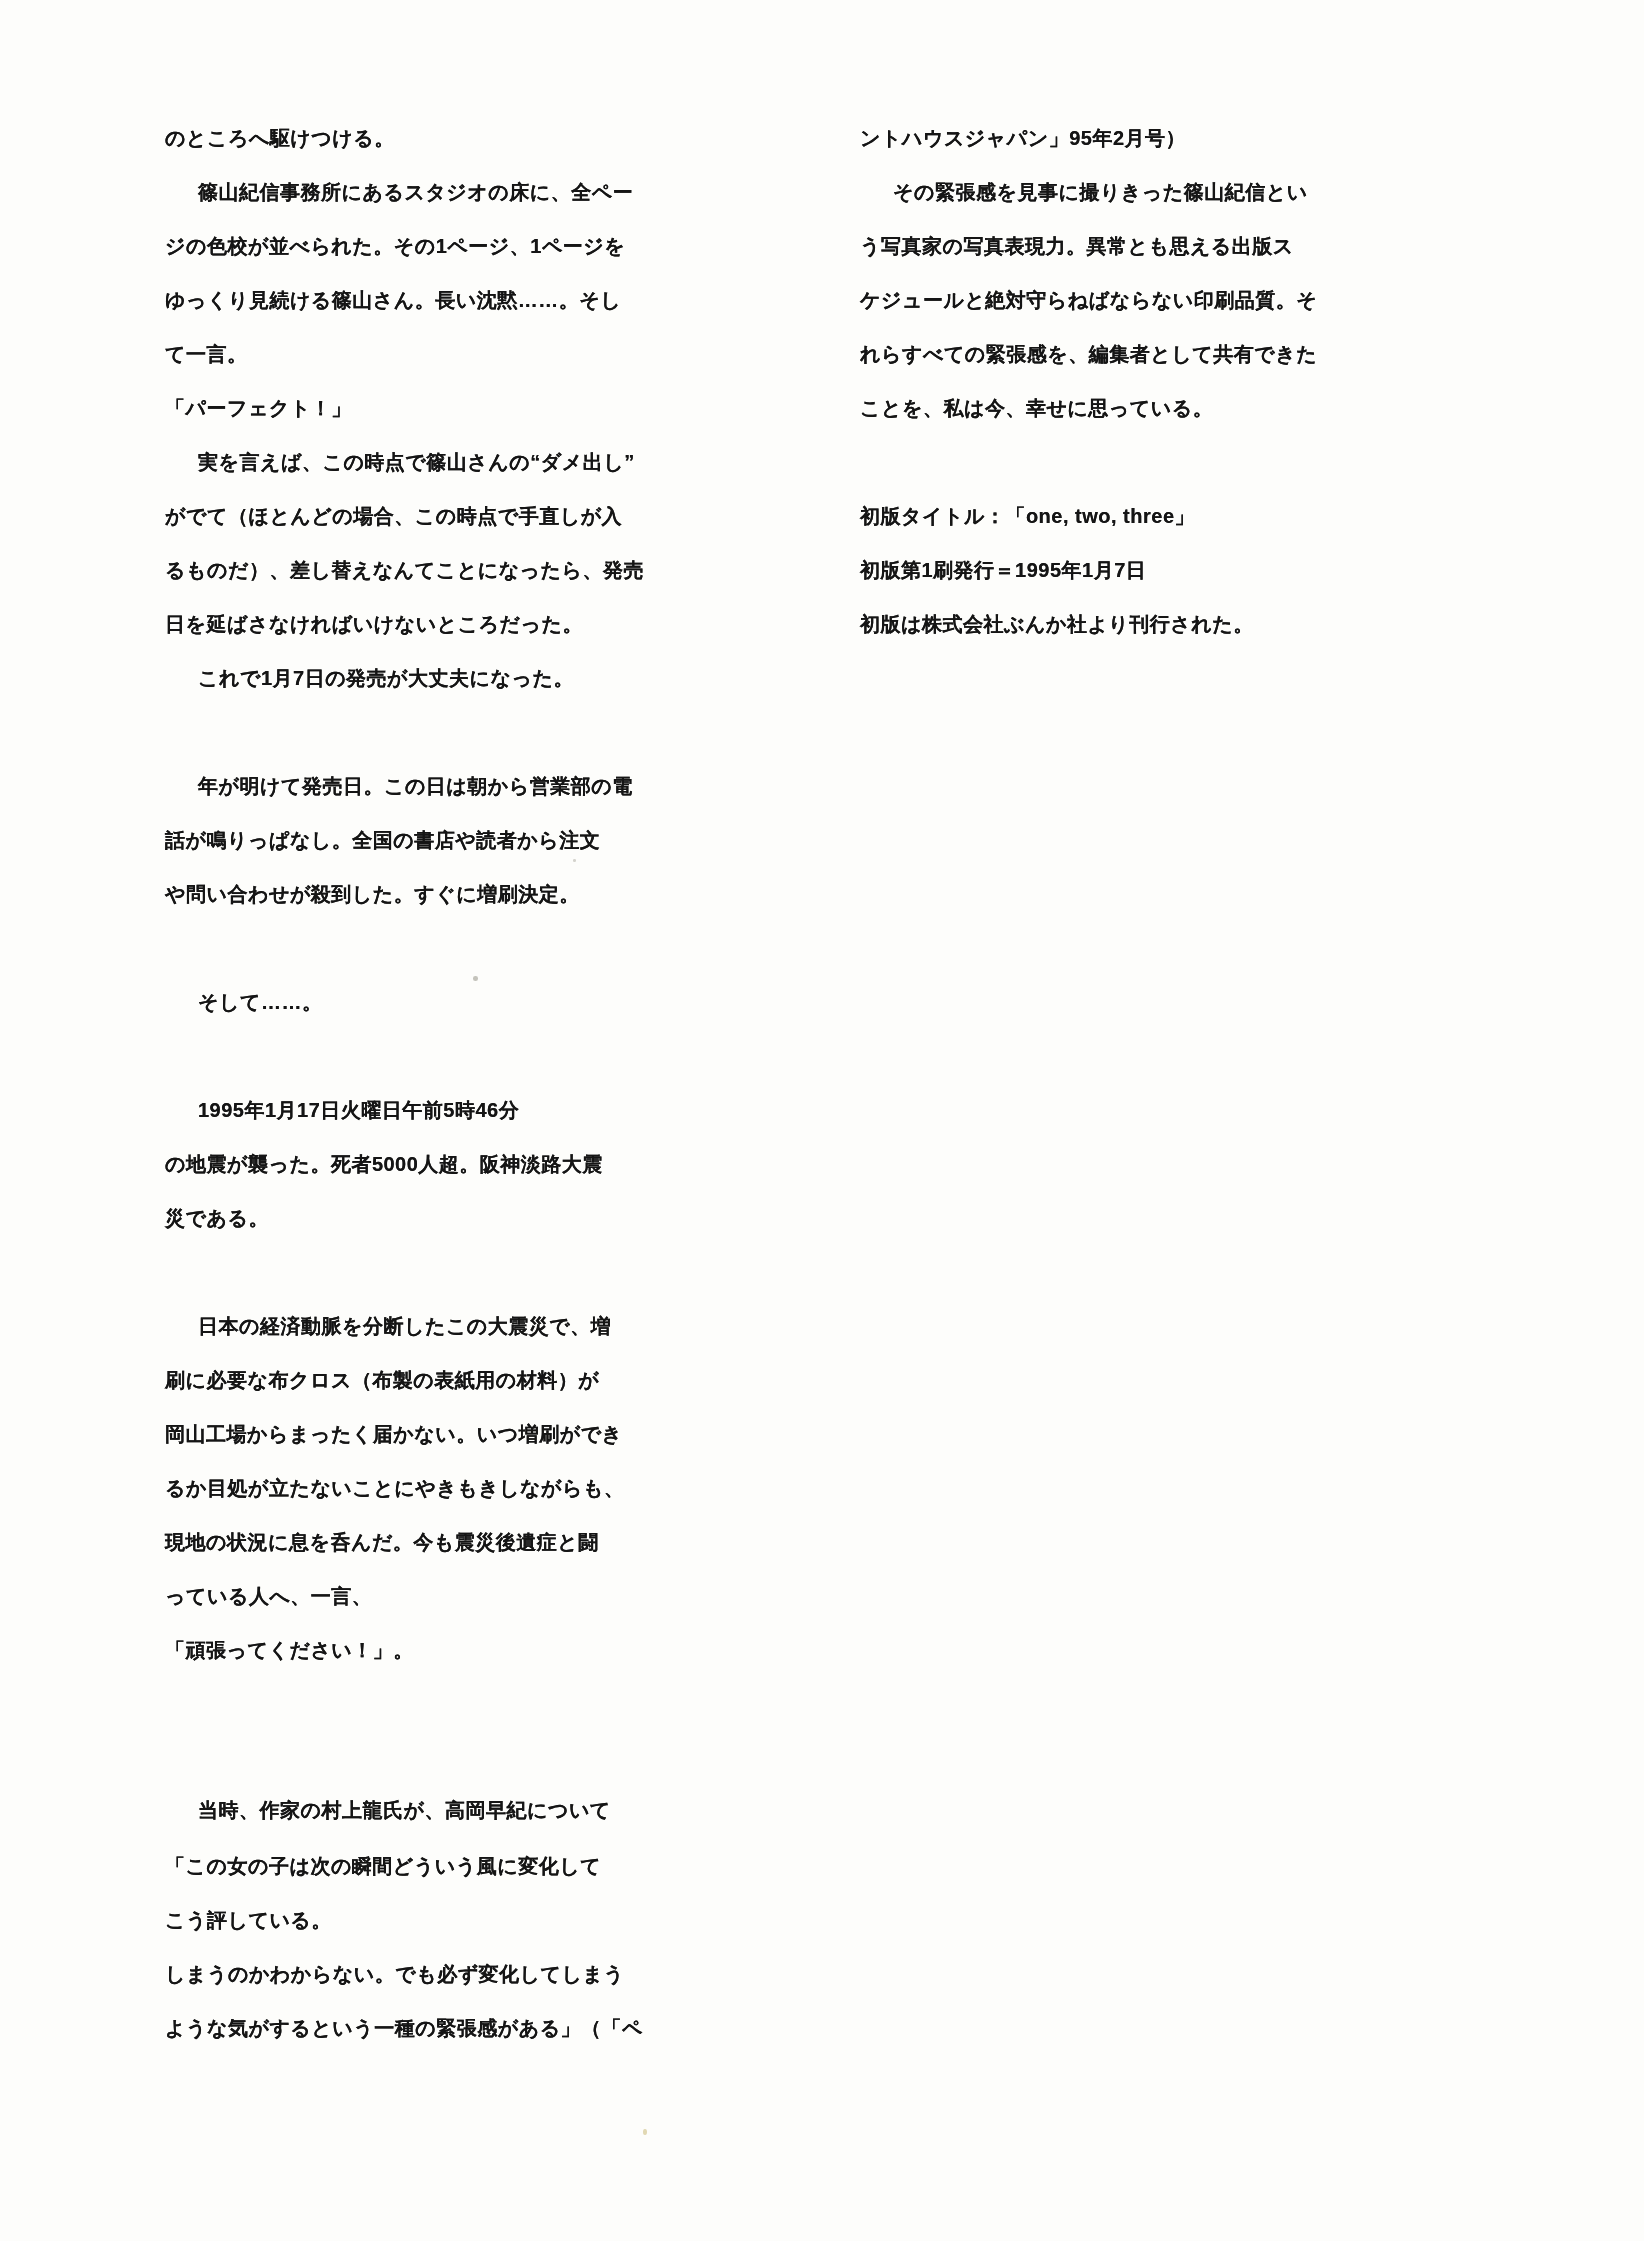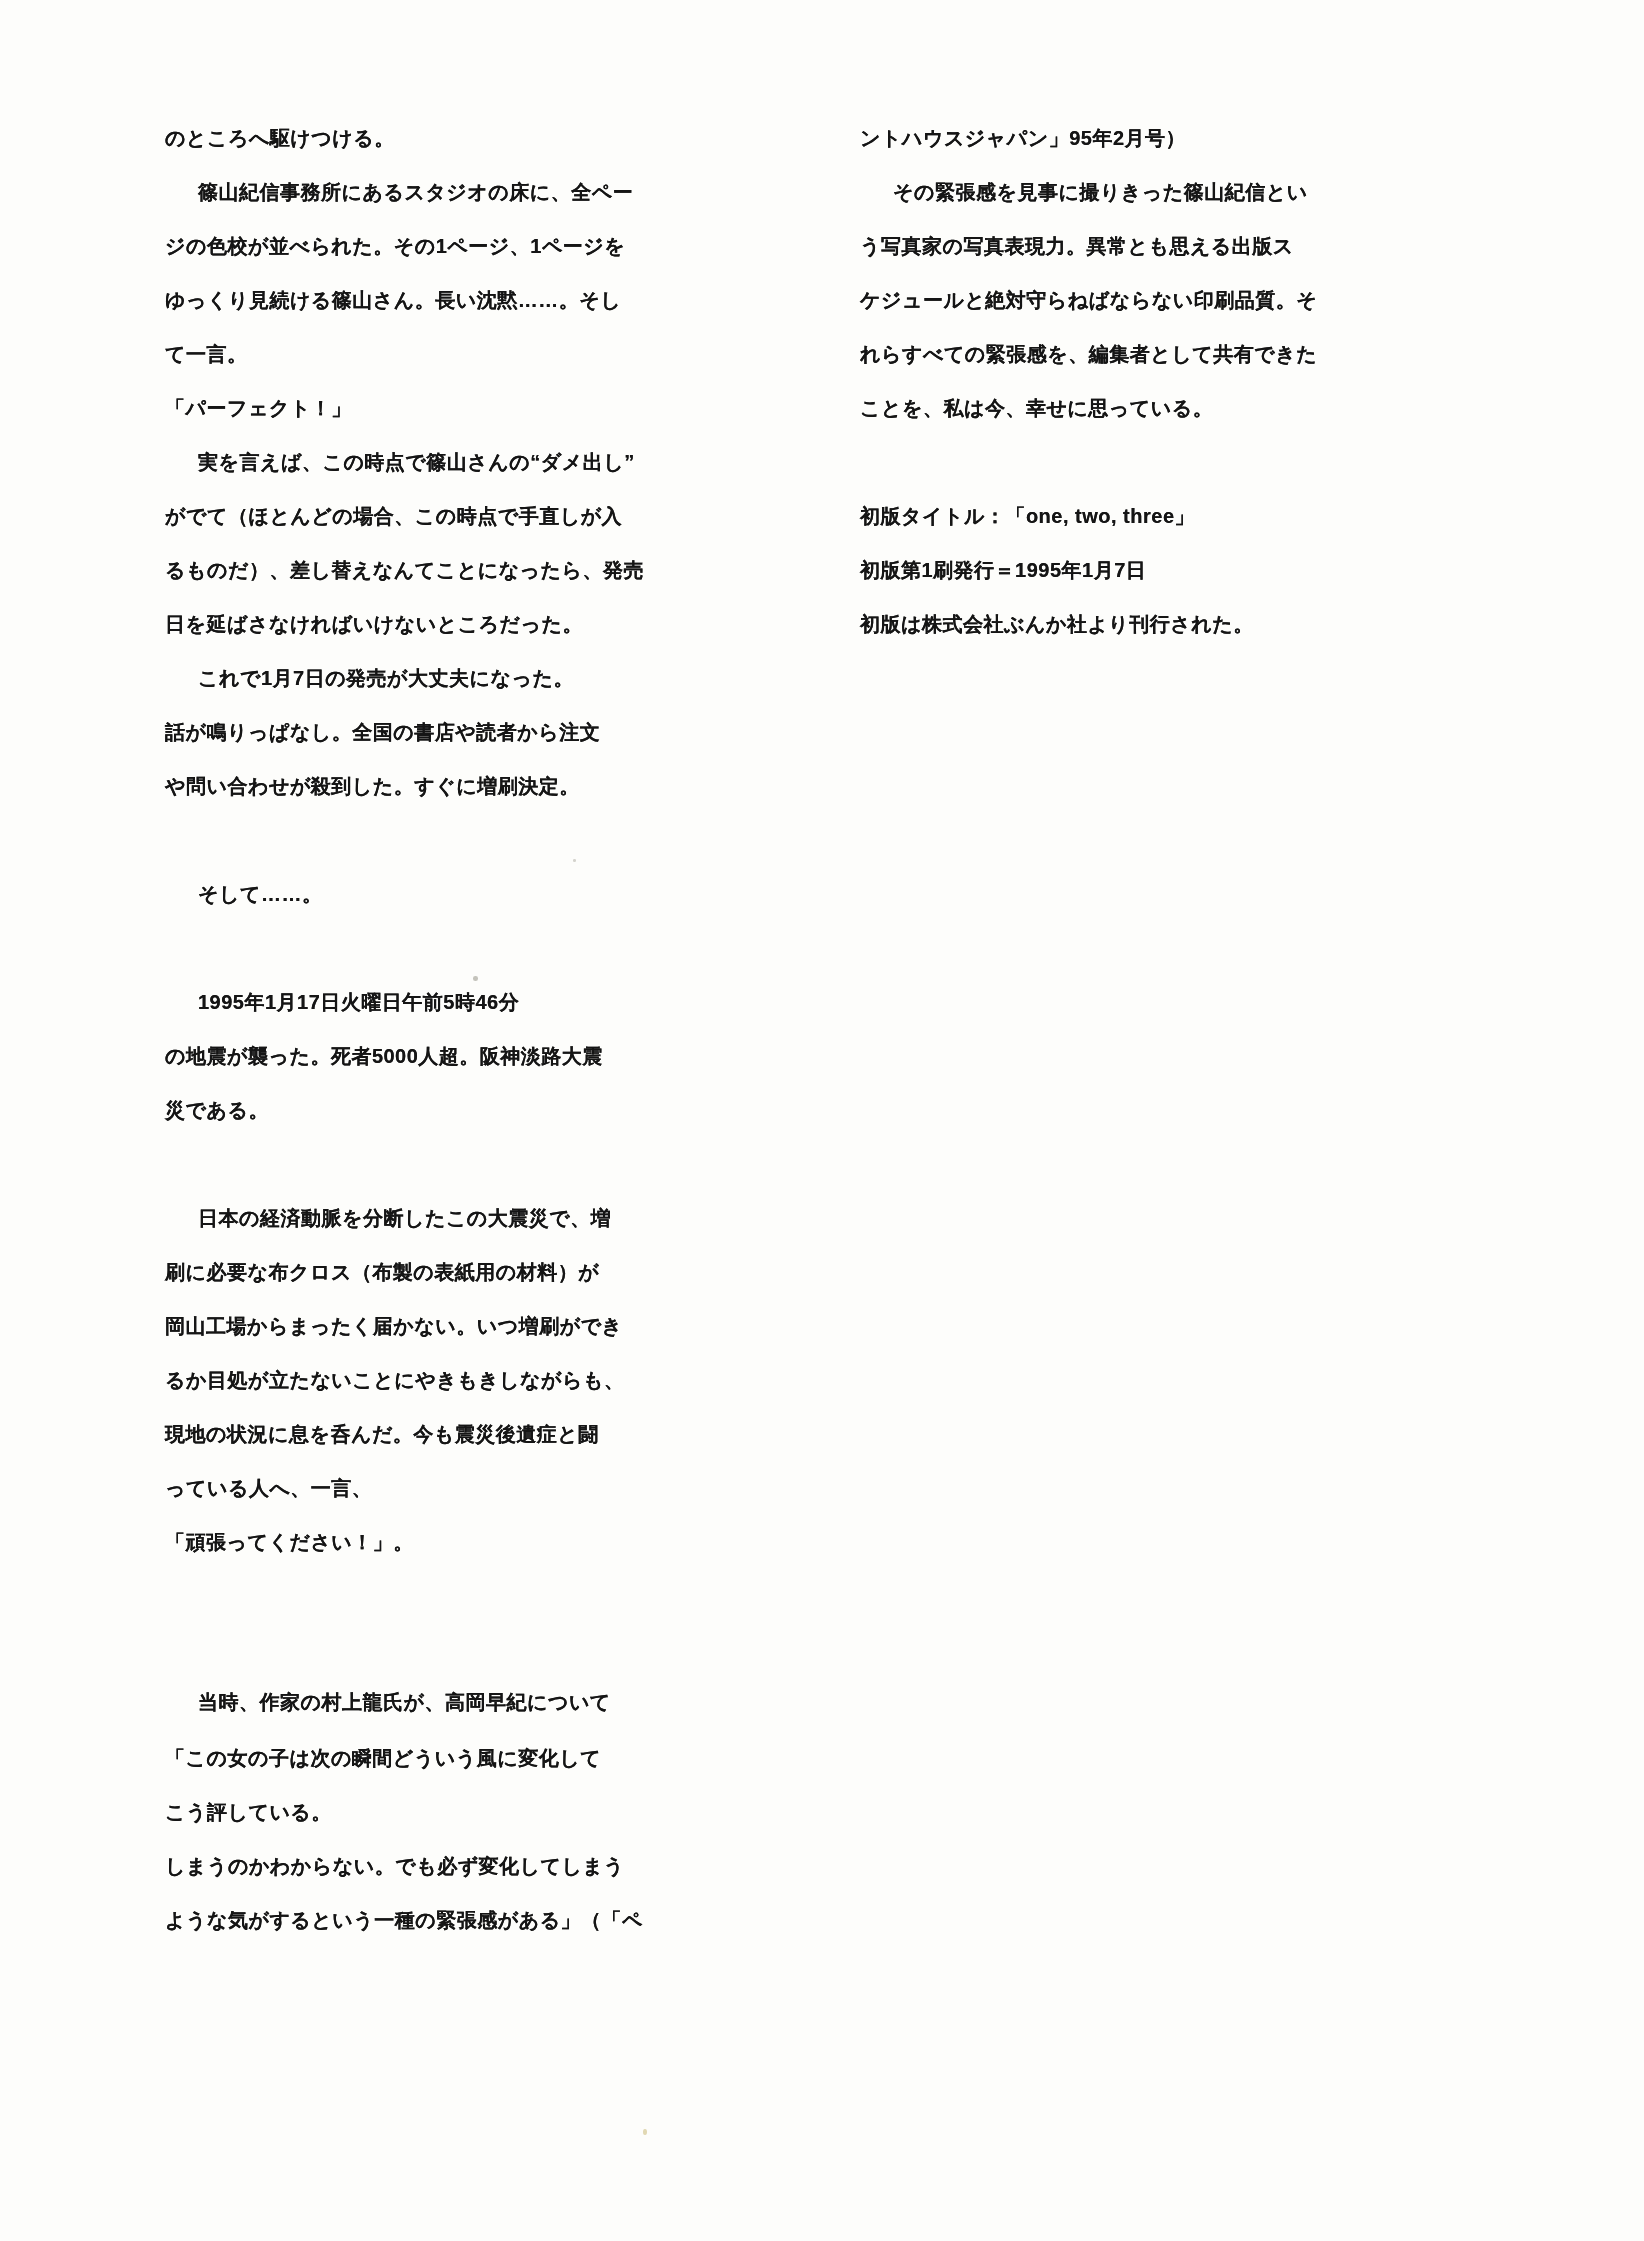--- a/index.html
+++ b/index.html
@@ -50,20 +50,21 @@
       <div class="line indent">篠山紀信事務所にあるスタジオの床に、全ペー</div>
       <div class="line">ジの色校が並べられた。その1ページ、1ページを</div>
       <div class="line">ゆっくり見続ける篠山さん。長い沈黙……。そし</div>
       <div class="line">て一言。</div>
       <div class="line">「パーフェクト！」</div>
       <div class="line indent">実を言えば、この時点で篠山さんの“ダメ出し”</div>
       <div class="line">がでて（ほとんどの場合、この時点で手直しが入</div>
       <div class="line">るものだ）、差し替えなんてことになったら、発売</div>
       <div class="line">日を延ばさなければいけないところだった。</div>
       <div class="line indent">これで1月7日の発売が大丈夫になった。</div>
+      <div class="line indent" style="margin-top: 54px;">年が明けて発売日。この日は朝から営業部の電</div>
       <div class="line">話が鳴りっぱなし。全国の書店や読者から注文</div>
       <div class="line">や問い合わせが殺到した。すぐに増刷決定。</div>
       <div class="line indent" style="margin-top: 54px;">そして……。</div>
       <div class="line indent" style="margin-top: 54px;">1995年1月17日火曜日午前5時46分</div>
       <div class="line">の地震が襲った。死者5000人超。阪神淡路大震</div>
       <div class="line">災である。</div>
       <div class="line indent" style="margin-top: 54px;">日本の経済動脈を分断したこの大震災で、増</div>
       <div class="line">刷に必要な布クロス（布製の表紙用の材料）が</div>
       <div class="line">岡山工場からまったく届かない。いつ増刷ができ</div>
       <div class="line">るか目処が立たないことにやきもきしながらも、</div>

